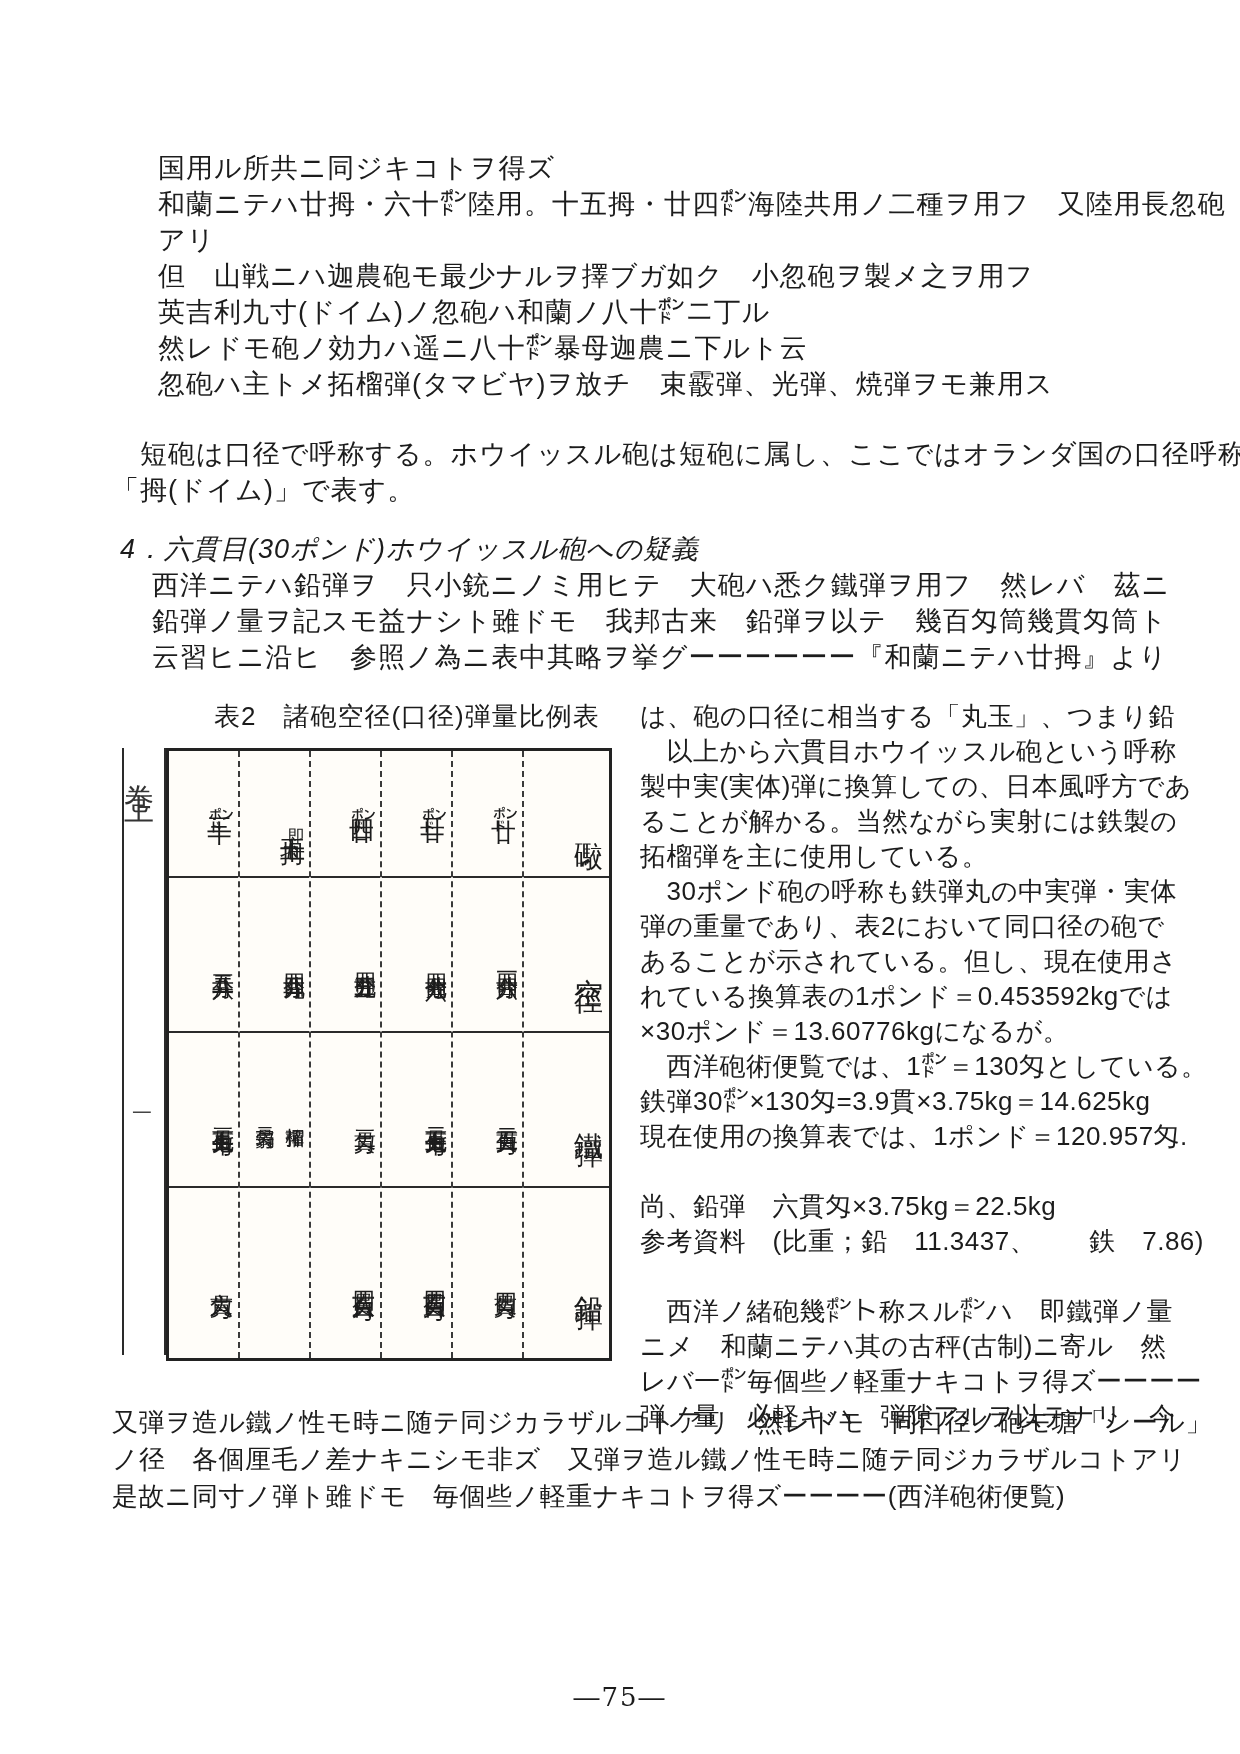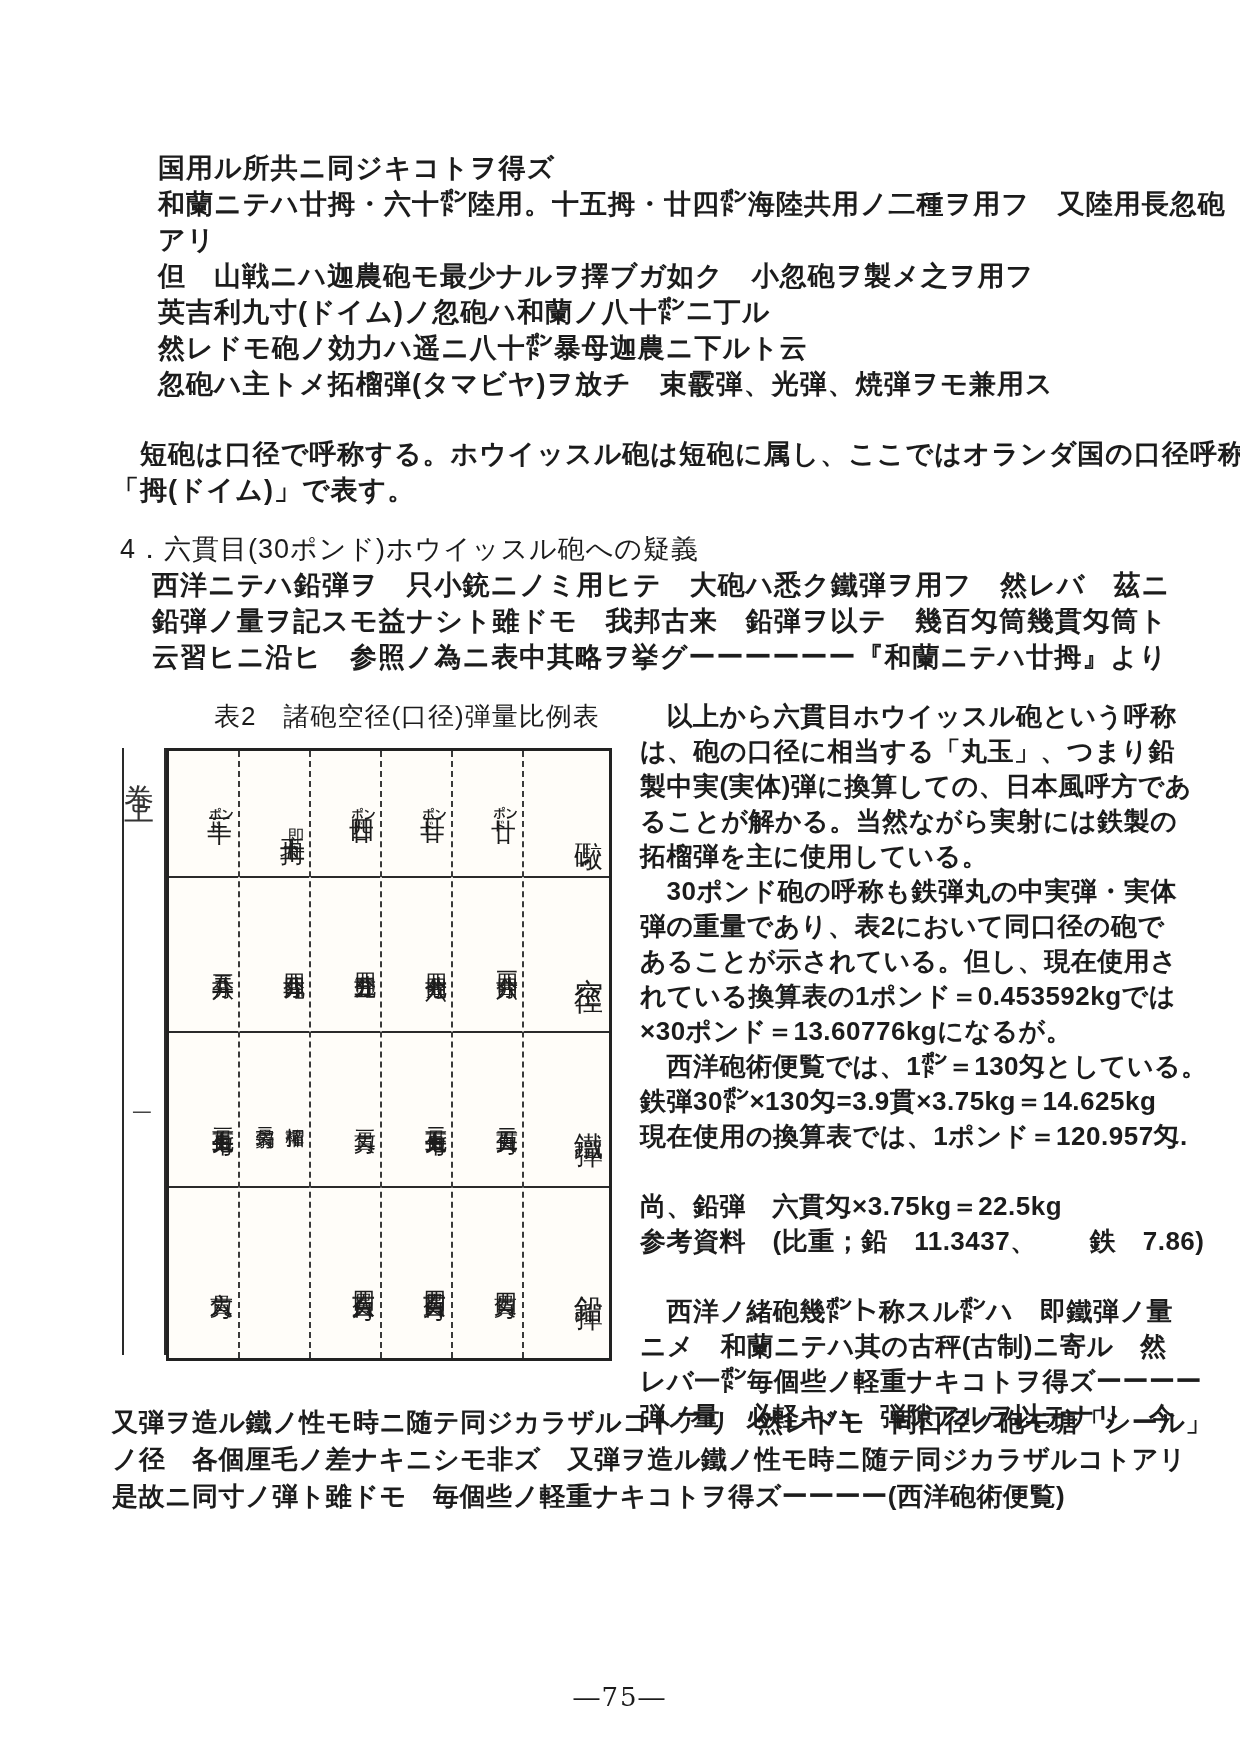--- a/index.html
+++ b/index.html
@@ -5,28 +5,28 @@
   html,body{margin:0;padding:0;background:#e8e8e8;}
   .page{
     position:relative;
     width:1240px;height:1754px;
     margin:0 auto;
     background:#ffffff;
     color:#1c1c1c;
     font-family:"Liberation Sans", sans-serif;
     overflow:hidden;
   }
-  .line{display:block;white-space:pre;font-weight:bold;}
+  .line{display:block;white-space:pre;}
   
   .txt{font-size:27px;line-height:36px;letter-spacing:1px;}
   .txt-sm{font-size:26px;line-height:35px;letter-spacing:0.5px;}
 
   .quote1{position:absolute;left:158px;top:150px;}
   .para1{position:absolute;left:112px;top:436px;}
-  .heading4{position:absolute;left:120px;top:531px;}
+  .heading4{position:absolute;left:120px;top:531px;font-style:italic;}
   .quote2{position:absolute;left:152px;top:567px;}
 
   .table-title{position:absolute;left:214px;top:699px;font-size:26px;letter-spacing:1px;}
 
   
   .scan{
     position:absolute;left:122px;top:748px;
     display:flex;align-items:stretch;
     font-family:"DejaVu Serif", serif;
   }
@@ -171,22 +171,22 @@
         <div class="cell r-name">礮</div>
         <div class="cell r-bore">空徑</div>
         <div class="cell r-iron">鐵彈</div>
         <div class="cell r-lead">鉛彈</div>
       </div>
 
     </div>
   </div>
 
   <div class="rightcol txt-sm">
+    <span class="line">は、砲の口径に相当する「丸玉」、つまり鉛</span>
     <span class="line">　以上から六貫目ホウイッスル砲という呼称</span>
-    <span class="line">は、砲の口径に相当する「丸玉」、つまり鉛</span>
     <span class="line">製中実(実体)弾に換算しての、日本風呼方であ</span>
     <span class="line">ることが解かる。当然ながら実射には鉄製の</span>
     <span class="line">拓榴弾を主に使用している。</span>
     <span class="line">　30ポンド砲の呼称も鉄弾丸の中実弾・実体</span>
     <span class="line">弾の重量であり、表2において同口径の砲で</span>
     <span class="line">あることが示されている。但し、現在使用さ</span>
     <span class="line">れている換算表の1ポンド＝0.453592kgでは</span>
     <span class="line">×30ポンド＝13.60776kgになるが。</span>
     <span class="line">　西洋砲術便覧では、1㍀＝130匁としている。</span>
     <span class="line">鉄弾30㍀×130匁=3.9貫×3.75kg＝14.625kg</span>

